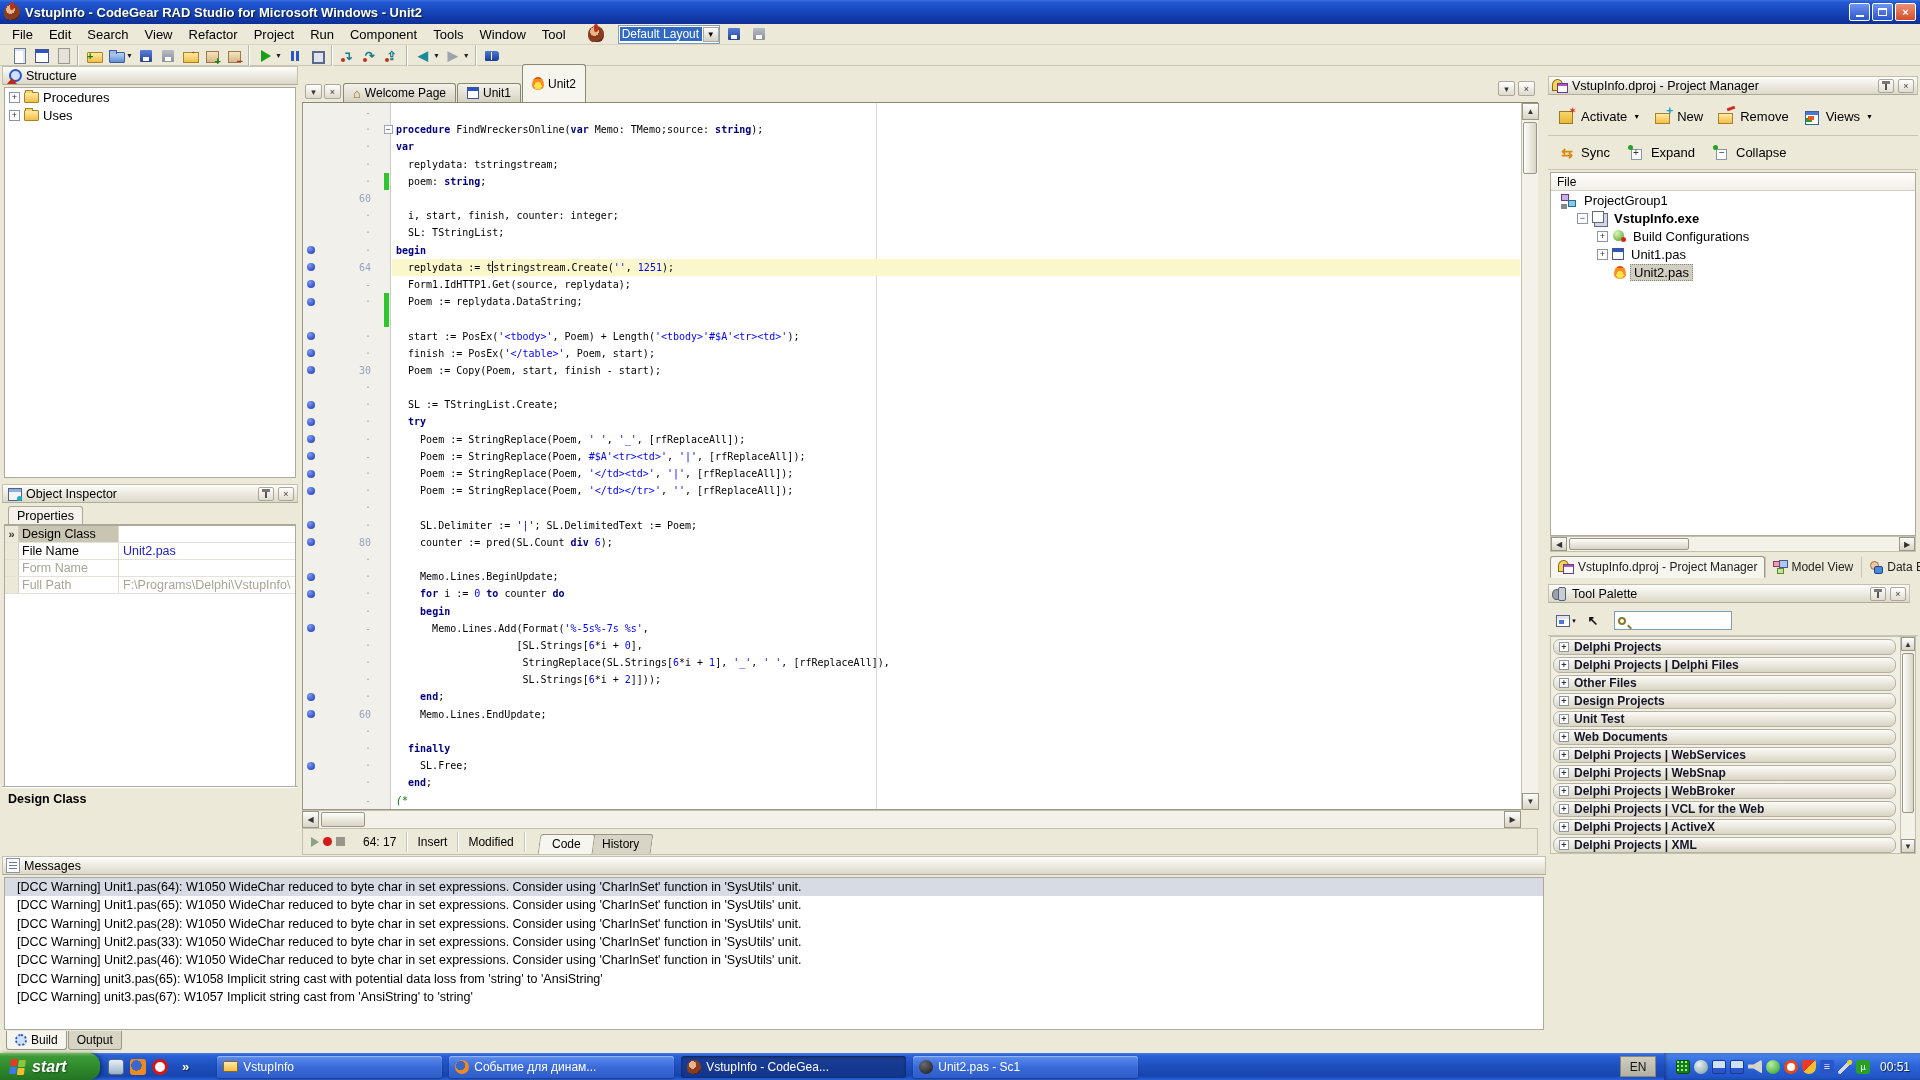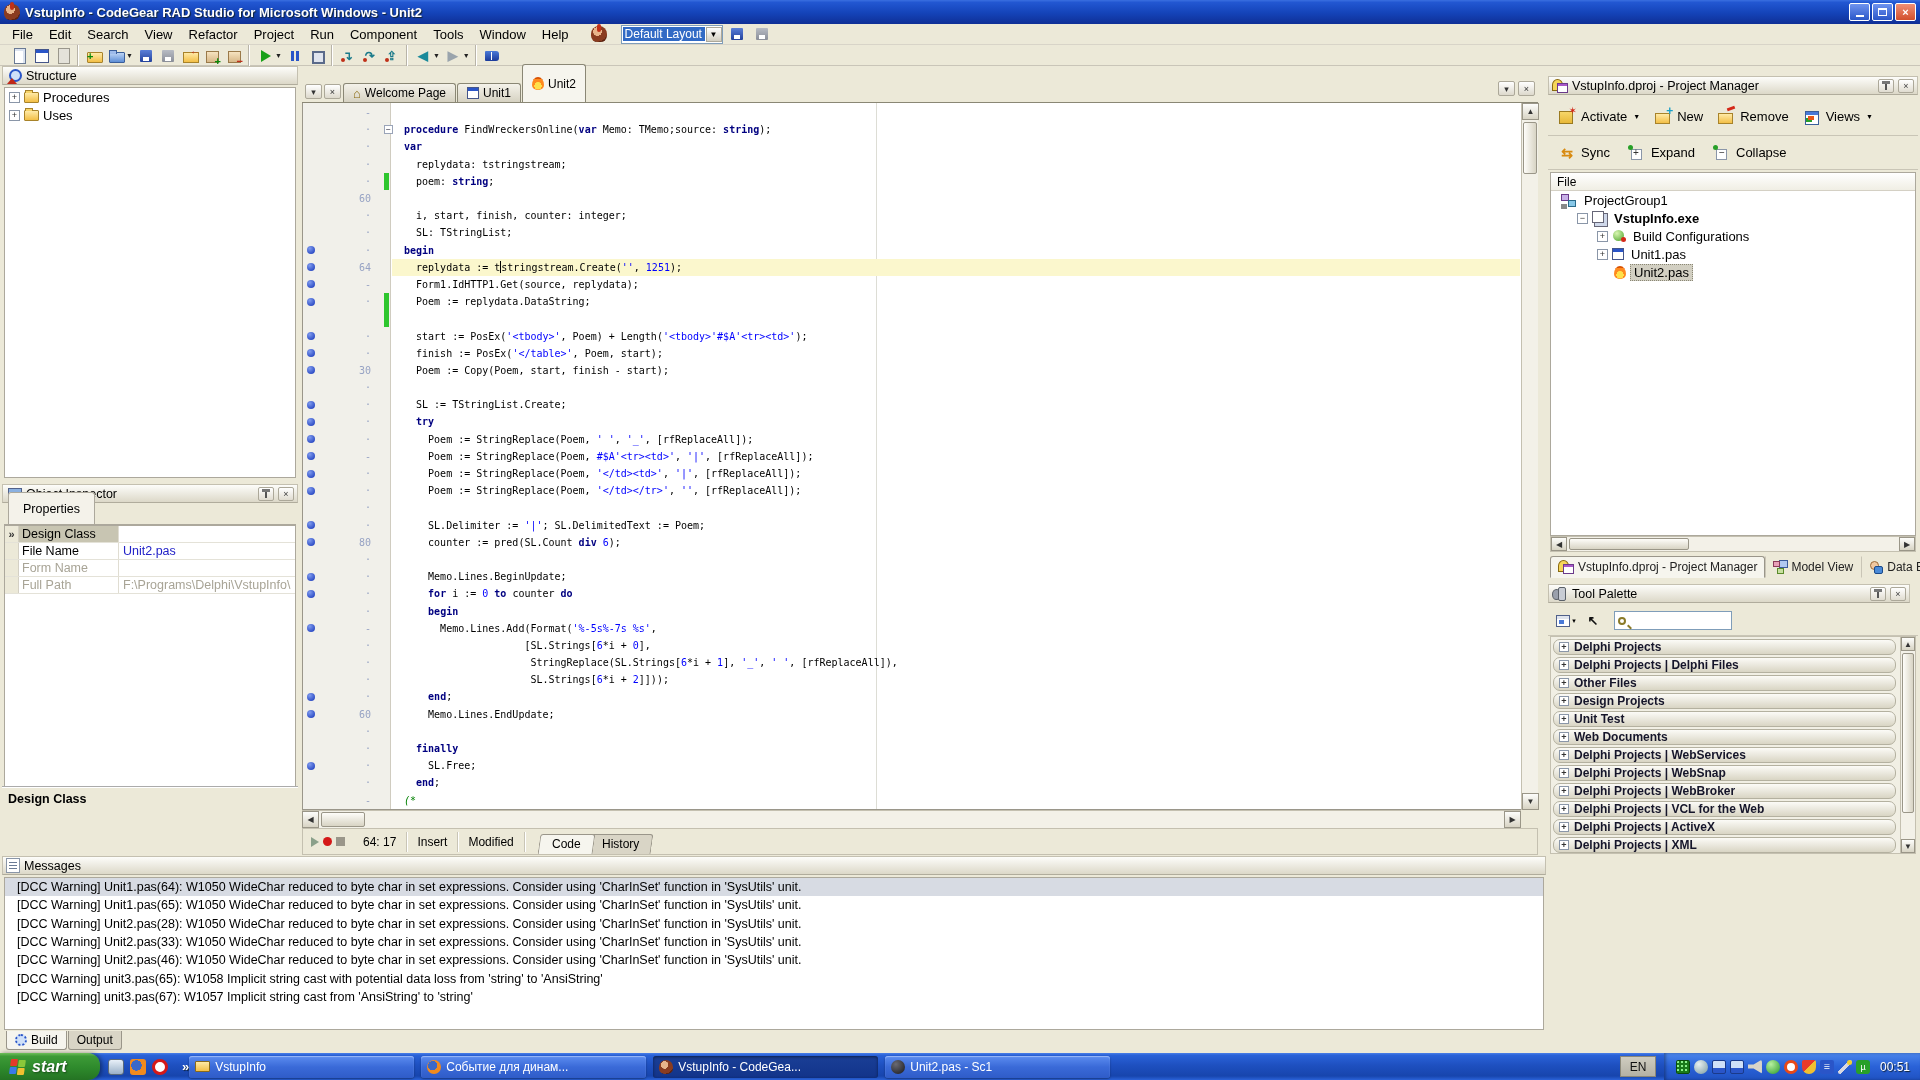--- a/index.html
+++ b/index.html
@@ -85,21 +85,21 @@
   .ic-structure{width:16px;height:16px;position:relative}
   .ic-structure::before{content:"";position:absolute;left:3px;top:1px;width:9px;height:9px;border:2px solid #2a55c8;border-radius:50%;background:#cfe0f8}
   .ic-structure::after{content:"";position:absolute;left:1px;bottom:0;border-left:5px solid transparent;border-right:5px solid transparent;border-bottom:6px solid #c02818}
 
   
   #inspector{left:2px;top:484px;width:296px;height:368px}
   .ic-inspector{width:16px;height:16px;position:relative}
   .ic-inspector::before{content:"";position:absolute;left:2px;top:2px;width:12px;height:11px;background:linear-gradient(#8ab0e0 3px,#f2f4f8 3px);border:1px solid #51618a}
   .ic-inspector::after{content:"";position:absolute;right:0;bottom:1px;width:5px;height:5px;background:#18b0c8;border-radius:50%}
   .oi-tabrow{position:absolute;left:2px;top:21px;right:2px;height:20px;border-bottom:1px solid #aca89c;background:#ece9d8}
-  .oi-tab{position:absolute;left:4px;bottom:0;height:32px;padding:0 14px;background:#f4f2ea;border:1px solid #aca89c;border-bottom:none;border-radius:3px 3px 0 0;font-size:12.5px;display:flex;align-items:center}
+  .oi-tab{position:absolute;left:4px;bottom:0;height:18px;padding:0 8px;background:#f4f2ea;border:1px solid #aca89c;border-bottom:none;border-radius:3px 3px 0 0;font-size:12.5px;display:flex;align-items:center}
   #inspector .grid{position:absolute;left:2px;top:41px;right:2px;bottom:2px;background:#fff;border:1px solid #aca89c}
   .oi-row{display:flex;height:17px;border-bottom:1px solid #e4e2d8;font-size:12.5px;align-items:center}
   .oi-mark{width:14px;flex:none;text-align:center;font-weight:bold;font-size:11px;color:#333;background:#ece9d8;height:100%;border-right:1px solid #d4d0c4;line-height:17px}
   .oi-name{width:100px;flex:none;padding-left:3px;border-right:1px solid #e0ddd2;height:100%;line-height:17px;white-space:nowrap;overflow:hidden}
   .oi-val{flex:1;padding-left:4px;color:#2222c8;white-space:nowrap;overflow:hidden;line-height:17px}
   .oi-row.sel .oi-name{background:#c8c5b2}
   .oi-row.dim .oi-name,.oi-row.dim .oi-val{color:#a8a496}
   .oi-desc{position:absolute;left:0;right:0;bottom:0;height:66px;background:#ece9d8;border-top:2px groove #fff;padding:4px 6px;font-weight:bold;font-size:12.5px}
 
   
@@ -118,21 +118,21 @@
   .margin-line{position:absolute;left:573px;top:0;bottom:0;width:1px;background:#ddddd5}
   #code-lines{position:absolute;left:0;top:1px;right:17px}
   .code-line{display:flex;height:17.2px;align-items:center;position:relative;white-space:pre;font-family:"DejaVu Sans Mono","Liberation Mono",monospace;font-size:10px}
   .code-line.cur{background:linear-gradient(to right,transparent 89px,#fbf7cd 89px)}
   .gd{width:16px;flex:none;display:flex;align-items:center;justify-content:center;height:100%}
   .gd .dot{width:8px;height:8px;border-radius:50%;background:radial-gradient(circle at 35% 30%,#7f9bee,#1333b8);display:none}
   .code-line.hasdot .gd .dot{display:block}
   .gn{width:64px;flex:none;text-align:right;padding-right:12px;color:#97a3c4;font-size:10px}
   .gb{width:9px;flex:none;height:100%;position:relative}
   .code-line.hasbar .gb::before{content:"";position:absolute;left:1px;top:0;bottom:0;width:5px;background:#2ec62e}
-  .gcode{padding-left:12px}
+  .gcode{padding-left:4px}
   .fold{position:absolute;left:81px;top:4px;width:9px;height:9px;border:1px solid #9aa4b8;background:#fff;font-size:8px;line-height:7px;text-align:center;color:#445;z-index:2}
   .tk-k{color:#000080;font-weight:bold}
   .tk-s,.tk-n{color:#0000ff}
   .tk-c{color:#008000;font-style:italic}
   .tk-p{color:#000}
   .tk-caret{display:inline-block;width:0;border-left:1px solid #000;height:12px;vertical-align:-2px}
 
   
   .sb-btn{background:linear-gradient(#fdfdfb,#d8d4c4);border:1px solid #9a9688;display:flex;align-items:center;justify-content:center;font-size:8px;color:#333;flex:none}
   .vscroll{position:absolute;right:0;top:21px;bottom:45px;width:17px;background:#f3f1e8;border-left:1px solid #c4c0b0}
@@ -253,21 +253,21 @@
     display:flex;align-items:center;gap:6px;padding-left:10px;color:#fff;font-weight:bold;font-style:italic;font-size:16px;
     text-shadow:1px 1px 2px #1a4a1a;box-shadow:2px 0 4px rgba(0,0,0,.4)}
   .xpflag{width:16px;height:15px;position:relative;transform:skewX(-8deg)}
   .xpflag::before{content:"";position:absolute;left:0;top:0;width:7px;height:7px;background:#e33a2a;box-shadow:8px 1px 0 #8ac83a,0 8px 0 #3a7ae8,8px 9px 0 #f0c030;border-radius:1px}
   .ql{display:flex;align-items:center;gap:6px;padding:0 8px;height:100%}
   .qlicon{width:16px;height:16px;border-radius:3px}
   .ql-desktop{background:linear-gradient(#e8f0f8,#9ab0c8);border:1px solid #5a6a7a}
   .ql-firefox{background:radial-gradient(circle at 40% 40%,#3a68c8 0 38%,#f08a1e 39%)}
   .ql-opera{background:#fff;border:3px solid #d41818;border-radius:50%}
   .ql-chev{color:#fff;font-weight:bold;font-size:13px;text-shadow:1px 1px 1px #123;margin-left:6px}
-  .tasks{display:flex;gap:7px;margin-left:0;flex:1}
+  .tasks{display:flex;gap:7px;margin-left:28px;flex:1}
   .taskbtn{width:225px;height:22px;border-radius:3px;background:linear-gradient(#5c8df0,#3a6ad8 50%,#2f5cc8);
     box-shadow:inset 0 1px 1px #9ab8f8,0 1px 2px rgba(0,0,0,.35);display:flex;align-items:center;gap:5px;padding:0 6px;color:#fff;font-size:12px;white-space:nowrap;overflow:hidden}
   .taskbtn.active{background:linear-gradient(#1a3f96,#12348a);box-shadow:inset 0 1px 3px rgba(0,0,0,.5)}
   .t-folder{width:15px;height:11px;background:linear-gradient(#ffeaa6,#f3bf46);border:1px solid #8a6a1a;border-radius:1px;flex:none}
   .t-firefox{width:14px;height:14px;border-radius:50%;background:radial-gradient(circle at 40% 40%,#3a68c8 0 38%,#f08a1e 39%);flex:none}
   .t-helmet{width:14px;height:14px;border-radius:50% 50% 40% 40%;background:radial-gradient(circle at 40% 35%,#e8b48a 0 30%,#8a3c20 31% 70%,#5e2410 71%);flex:none}
   .t-sphere{width:14px;height:14px;border-radius:50%;background:radial-gradient(circle at 35% 30%,#6a6a72,#17171c);flex:none}
   .lang{height:21px;width:36px;background:linear-gradient(#cfccc0,#b4b1a4);border:1px solid #8a8778;display:flex;align-items:center;justify-content:center;font-size:12px;color:#111;margin-right:8px}
   .tray{height:100%;display:flex;align-items:center;gap:4px;padding:0 10px 0 12px;
     background:linear-gradient(180deg,#4b86ec,#2a62d8 50%,#1f52c2);box-shadow:inset 2px 0 3px rgba(0,0,0,.3)}
@@ -307,21 +307,21 @@
       <div class="menu-item">File</div>
       <div class="menu-item">Edit</div>
       <div class="menu-item">Search</div>
       <div class="menu-item">View</div>
       <div class="menu-item">Refactor</div>
       <div class="menu-item">Project</div>
       <div class="menu-item">Run</div>
       <div class="menu-item">Component</div>
       <div class="menu-item">Tools</div>
       <div class="menu-item">Window</div>
-      <div class="menu-item">Help</div>
+      <div class="menu-item">Tool</div>
     </div>
   <div class="helmet"></div>
   <div class="combo">
     <span class="val">Default Layout</span>
     <span class="dd">▼</span>
   </div>
   <div class="small-tbtn">
       <div class="ic ic-disk"></div>
     </div>
   <div class="small-tbtn">

